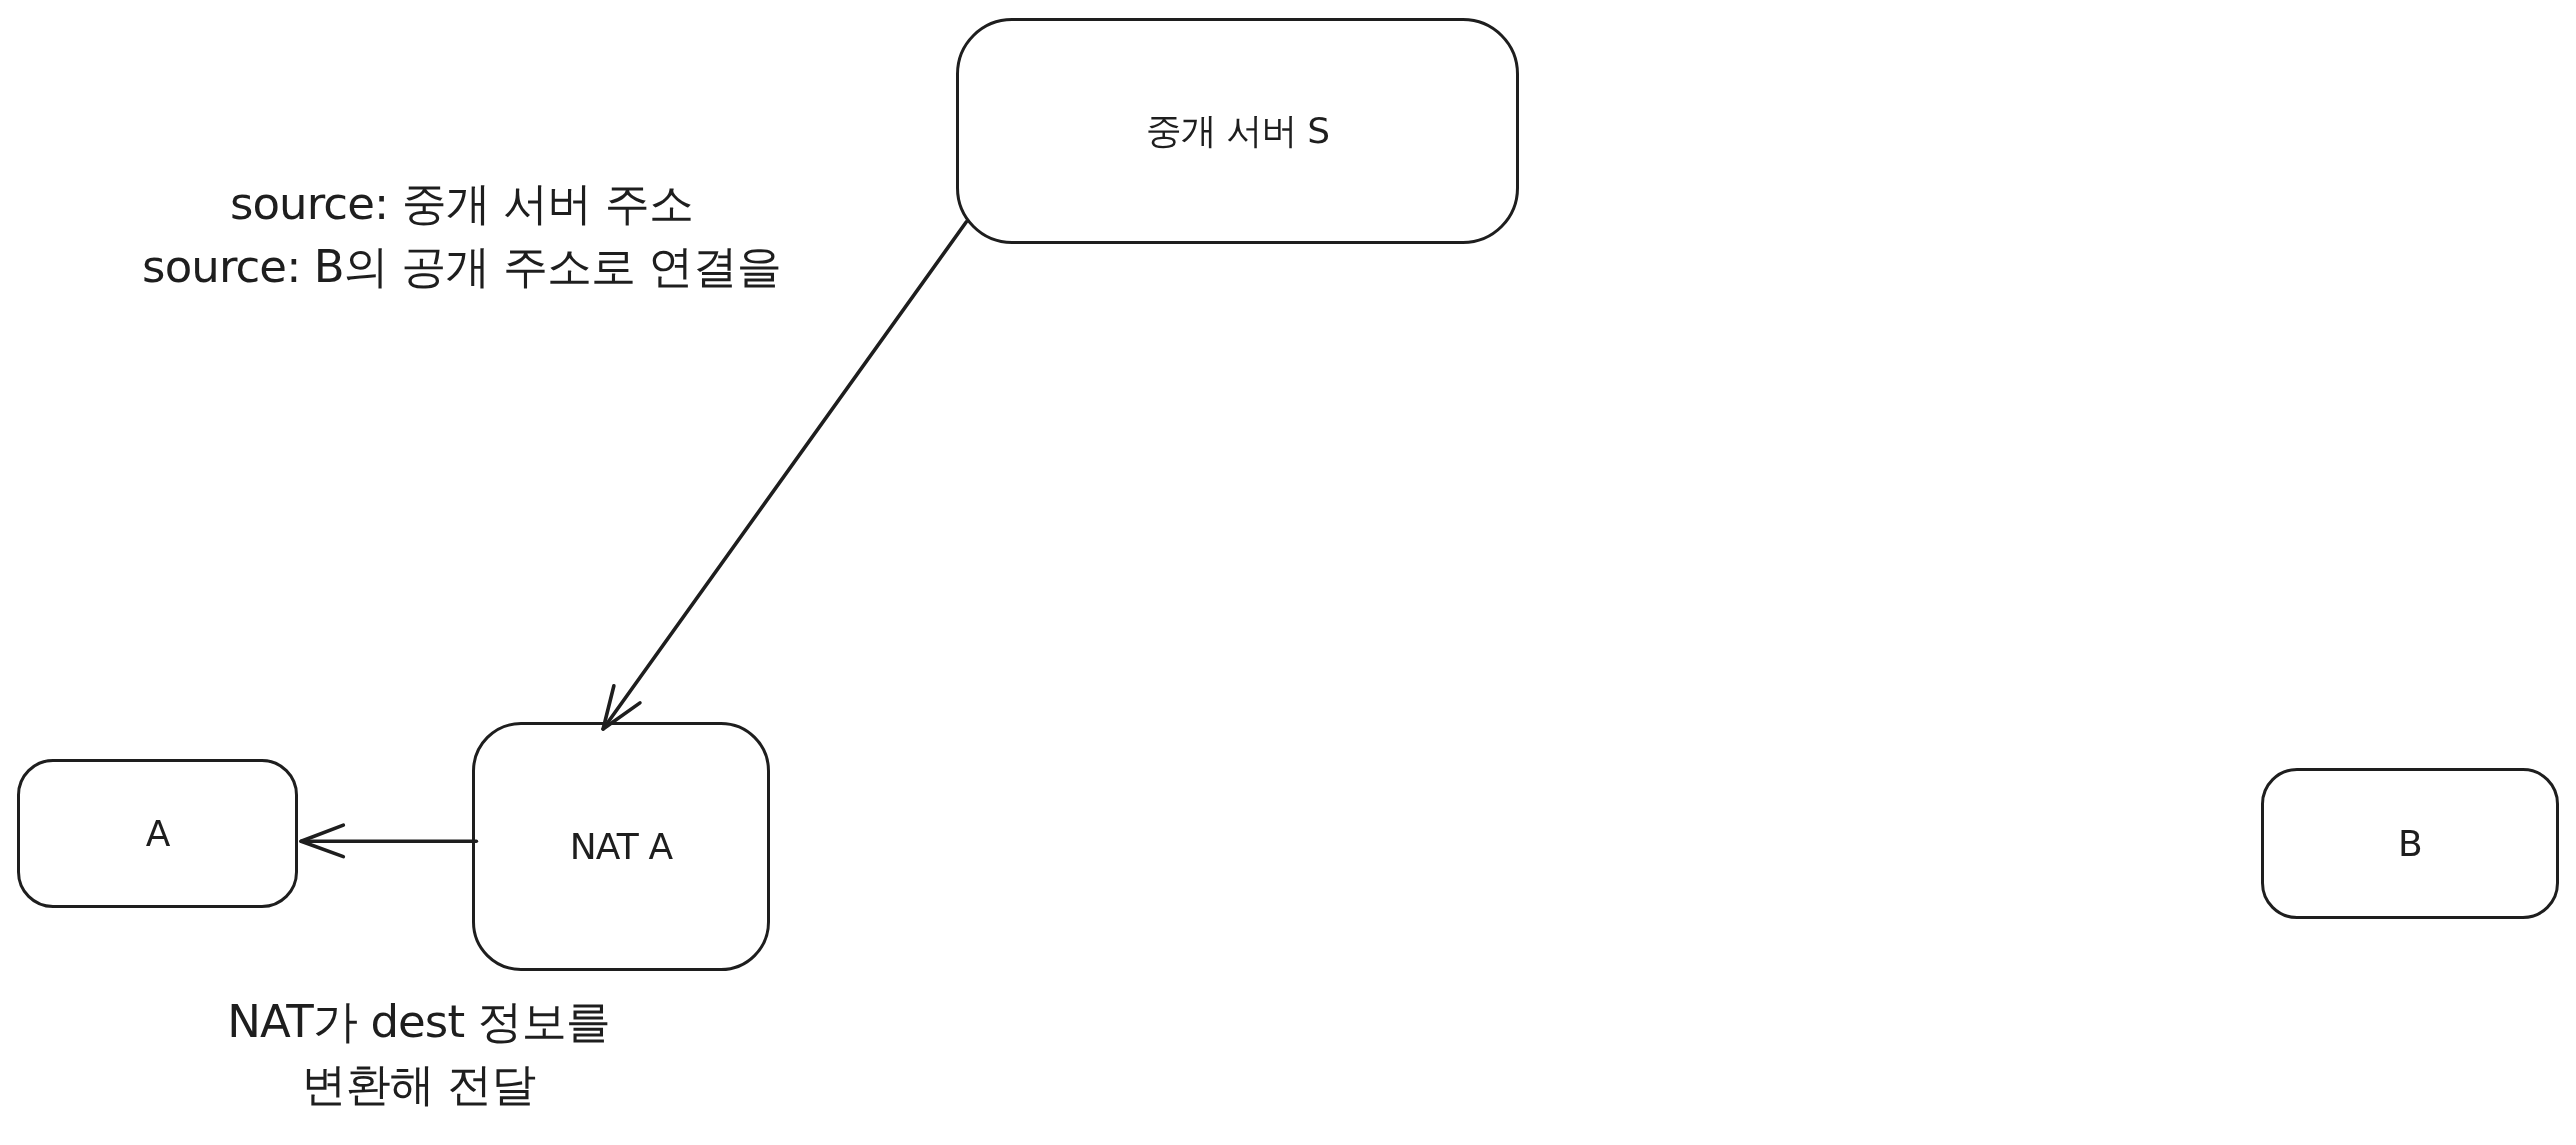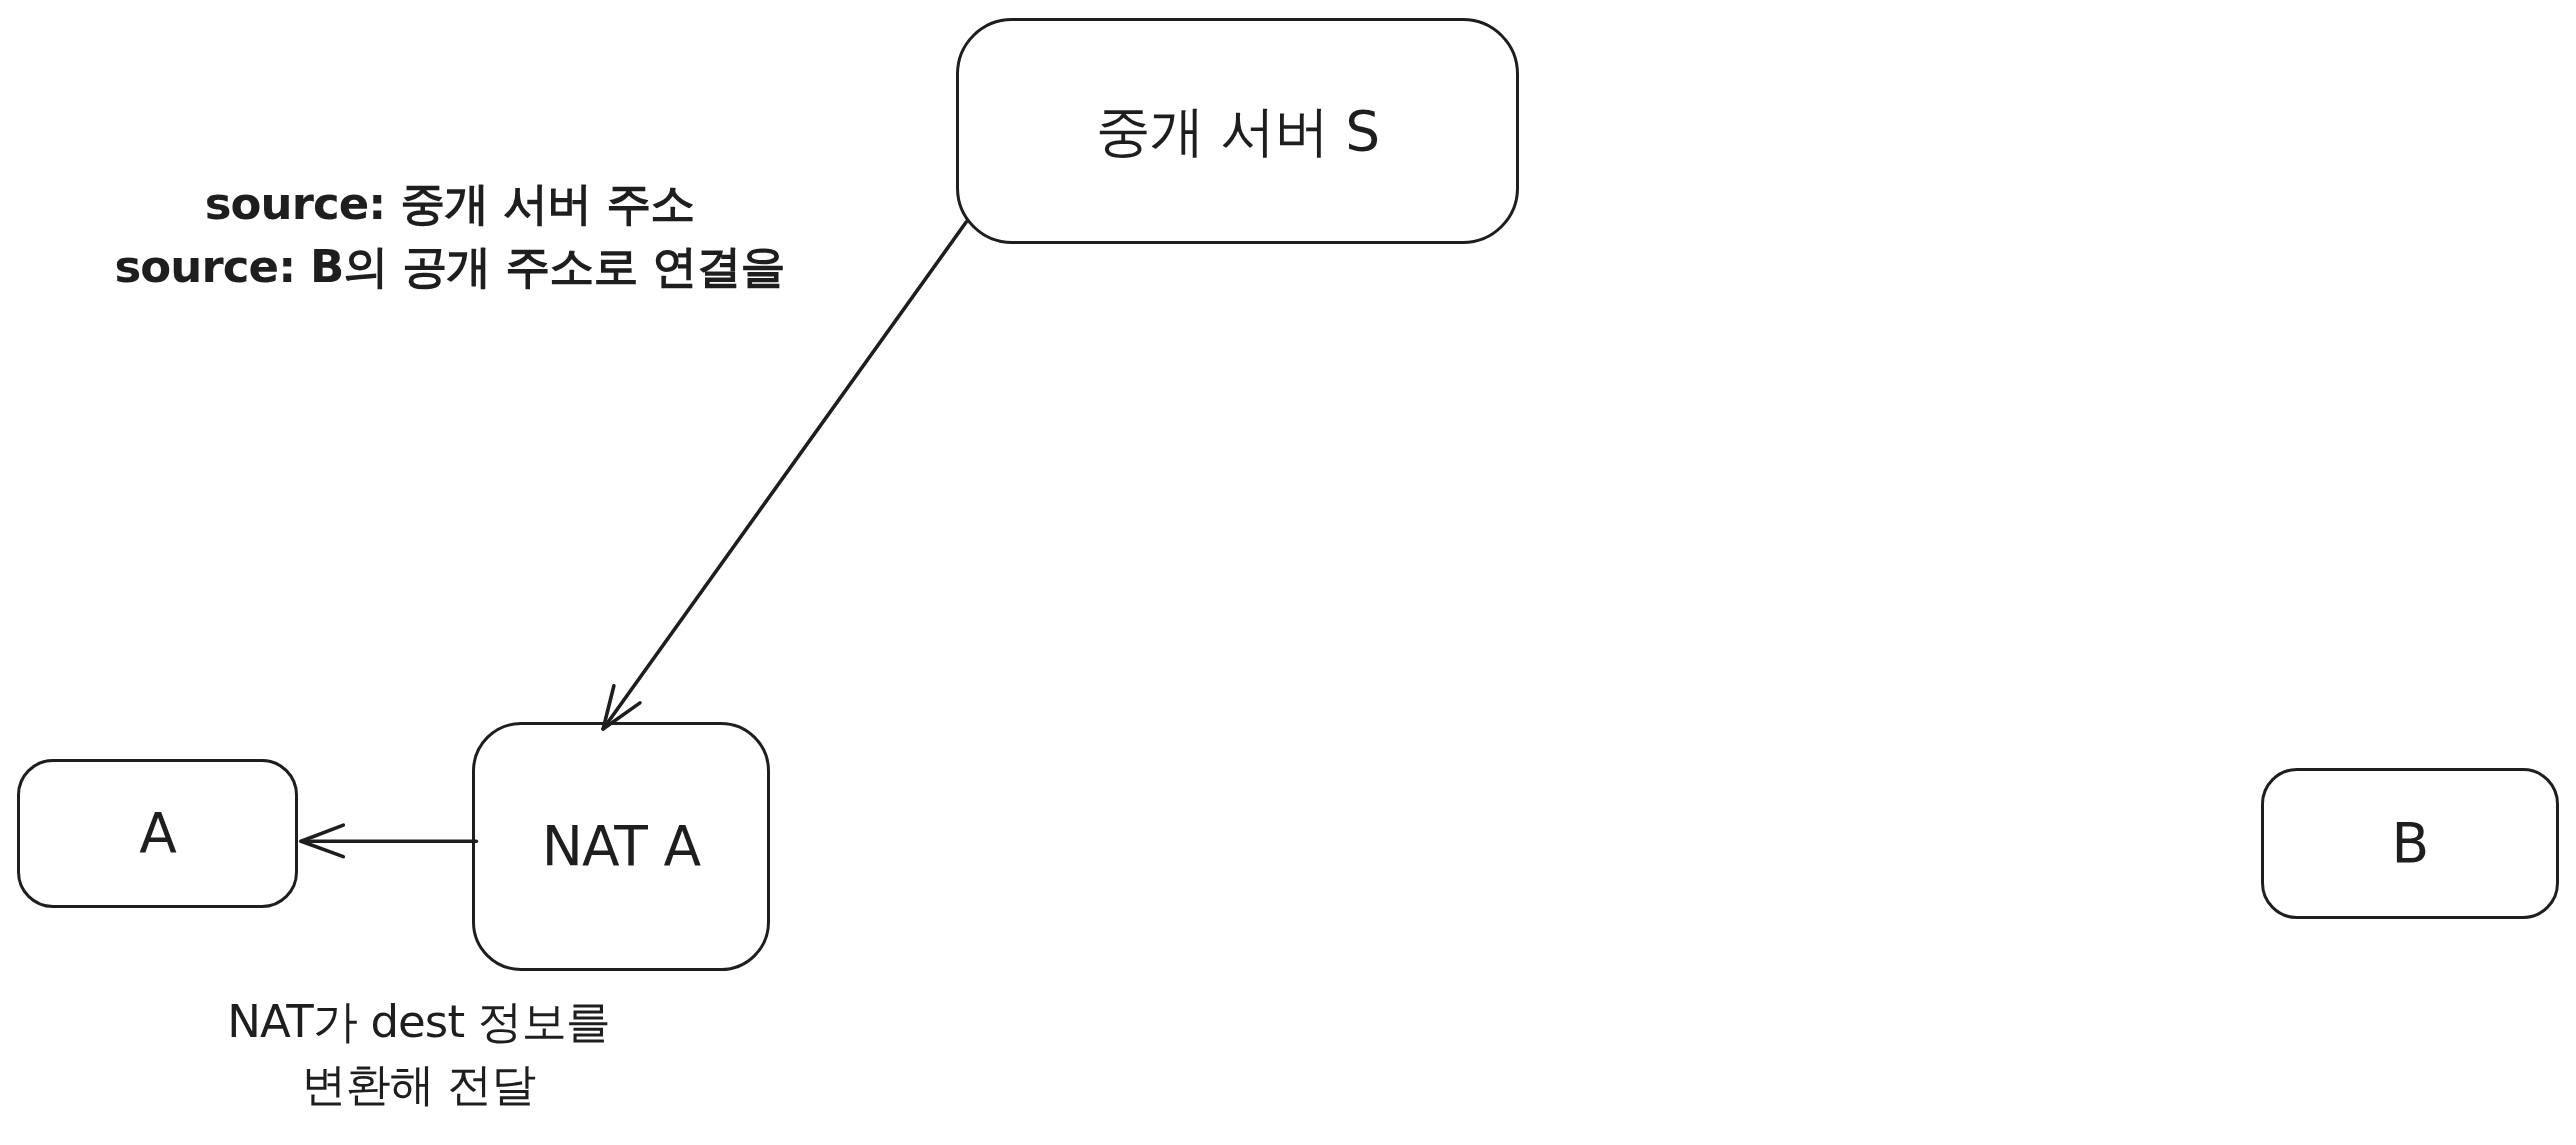--- a/index.html
+++ b/index.html
@@ -25,21 +25,21 @@
       position: absolute;
       box-sizing: border-box;
       border: 3.6px solid #1e1e1e;
       background: transparent;
       display: flex;
       align-items: center;
       justify-content: center;
       cursor: move;
     }
     .node-label {
-      font-size: 55px;
+      font-size: 36px;
       line-height: 1;
       white-space: nowrap;
       letter-spacing: -0.9px;
     }
     #node-s {
       left: 956px; top: 18px;
       width: 563px; height: 226px;
       border-radius: 56px;
     }
     #node-a {
@@ -61,24 +61,23 @@
     .annot {
       position: absolute;
       font-size: 45px;
       line-height: 63px;
       text-align: center;
       white-space: nowrap;
       letter-spacing: -0.9px;
     }
     .annot .line { display: block; }
     #annot-packet {
-      left: 90px;
+      left: 102px;
       width: 719px;
       top: 172px;
-      font-weight: bold;
     }
     #annot-nat {
       left: 194px;
       width: 449px;
       top: 990px;
     }
     svg.edges {
       position: absolute;
       left: 0; top: 0;
       width: 2576px;

